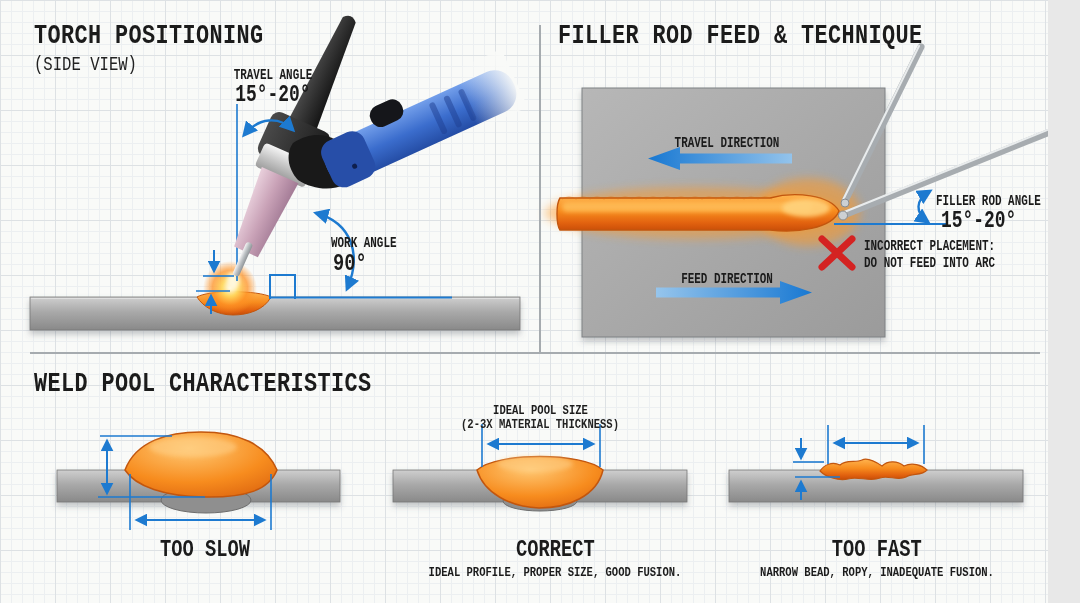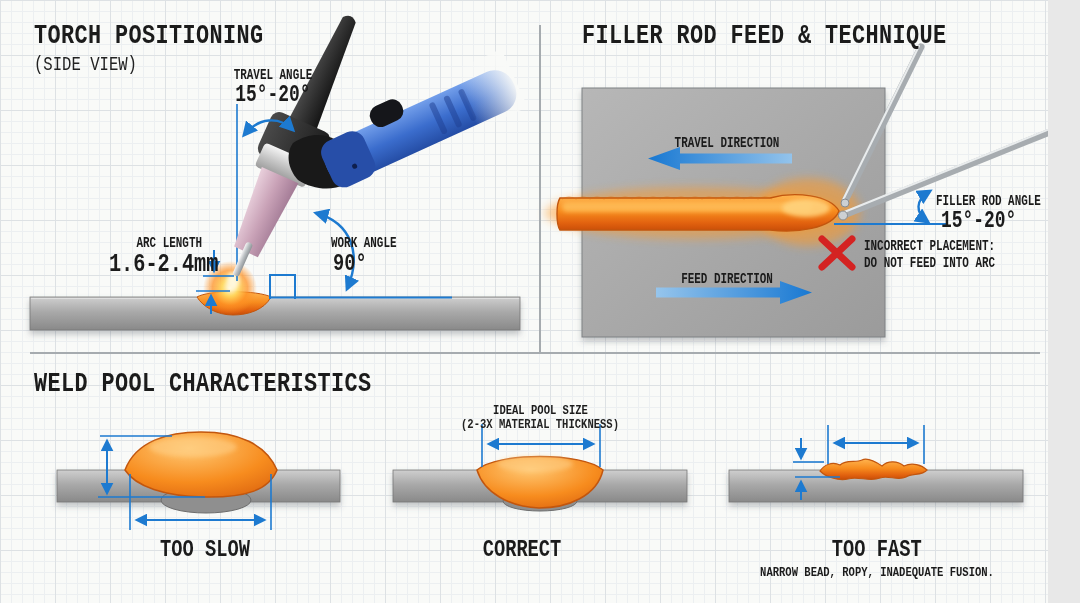--- a/index.html
+++ b/index.html
@@ -254,31 +254,27 @@
 <div class="divider" style="left:30px;top:352px;width:1010px;height:1.5px;"></div>
 
 <div class="lbl f28" style="left:34px;top:21px;"><span class="condl">TORCH POSITIONING</span></div>
 <div class="lbl f20 reg" style="left:34px;top:54px;"><span class="condl">(SIDE VIEW)</span></div>
 
 <div class="lbl center" style="left:273px;top:68px;">
   <div class="f14"><span class="condc">TRAVEL ANGLE</span></div>
   <div class="f23"><span class="condc">15°-20°</span></div>
 </div>
 
-<div class="lbl" style="left:78px;top:236px;width:124px;text-align:right;">
-  <div class="f14"><span class="condr">ARC LENGTH</span></div>
-  <div class="f26"><span class="condr">1.6-2.4mm</span></div>
-</div>
 
 <div class="lbl" style="left:331px;top:236px;">
   <div class="f14"><span class="condl">WORK ANGLE</span></div>
   <div class="f24" style="margin-left:2px;"><span class="condl">90°</span></div>
 </div>
 
-<div class="lbl f28" style="left:582px;top:21px;"><span class="condl">FILLER ROD FEED &amp; TECHNIQUE</span></div>
+<div class="lbl f28" style="left:558px;top:21px;"><span class="condl">FILLER ROD FEED &amp; TECHNIQUE</span></div>
 
 <div class="lbl f14 center" style="left:727px;top:136px;"><span class="condc">TRAVEL DIRECTION</span></div>
 <div class="lbl f14 center" style="left:727px;top:272px;"><span class="condc">FEED DIRECTION</span></div>
 
 <div class="lbl" style="left:936px;top:194px;">
   <div class="f14"><span class="condl">FILLER ROD ANGLE</span></div>
   <div class="f23" style="margin-left:5px;"><span class="condl">15°-20°</span></div>
 </div>
 
 <div class="lbl" style="left:864px;top:238px;">
@@ -290,22 +286,23 @@
 
 <div class="lbl center" style="left:540px;top:404px;">
   <div class="f13"><span class="condc">IDEAL POOL SIZE</span></div>
   <div class="f13 reg" style="font-weight:bold;"><span class="condc">(2-3X MATERIAL THICKNESS)</span></div>
 </div>
 
 <div class="lbl center" style="left:205px;top:537px;">
   <div class="f24"><span class="condc">TOO SLOW</span></div>
 </div>
 
-<div class="lbl center" style="left:522px;top:537px;">
+<div class="lbl center" style="left:555px;top:537px;">
   <div class="f24"><span class="condc">CORRECT</span></div>
+  <div class="f13" style="margin-top:3px;"><span class="condc">IDEAL PROFILE, PROPER SIZE, GOOD FUSION.</span></div>
 </div>
 
 <div class="lbl center" style="left:877px;top:537px;">
   <div class="f24"><span class="condc">TOO FAST</span></div>
   <div class="f13" style="margin-top:3px;"><span class="condc">NARROW BEAD, ROPY, INADEQUATE FUSION.</span></div>
 </div>
 
 </div>
 
 </body></html>

